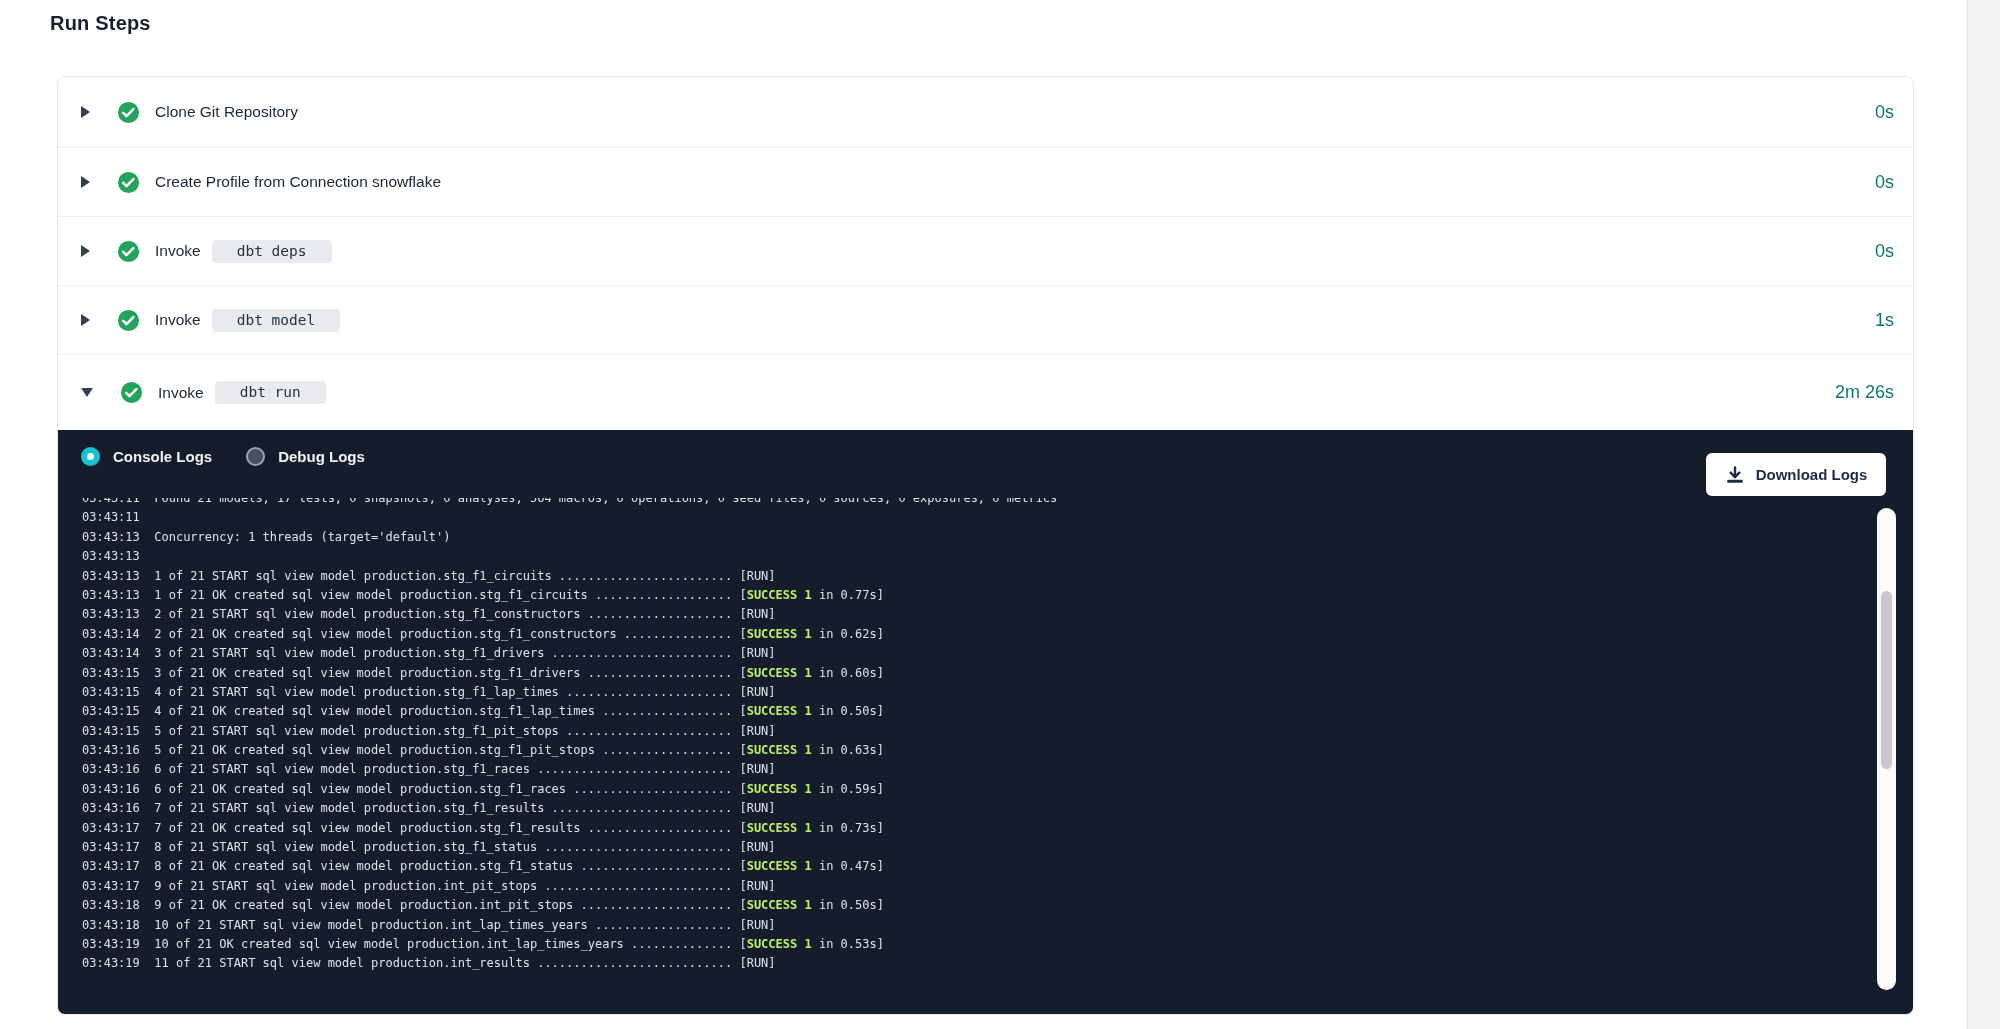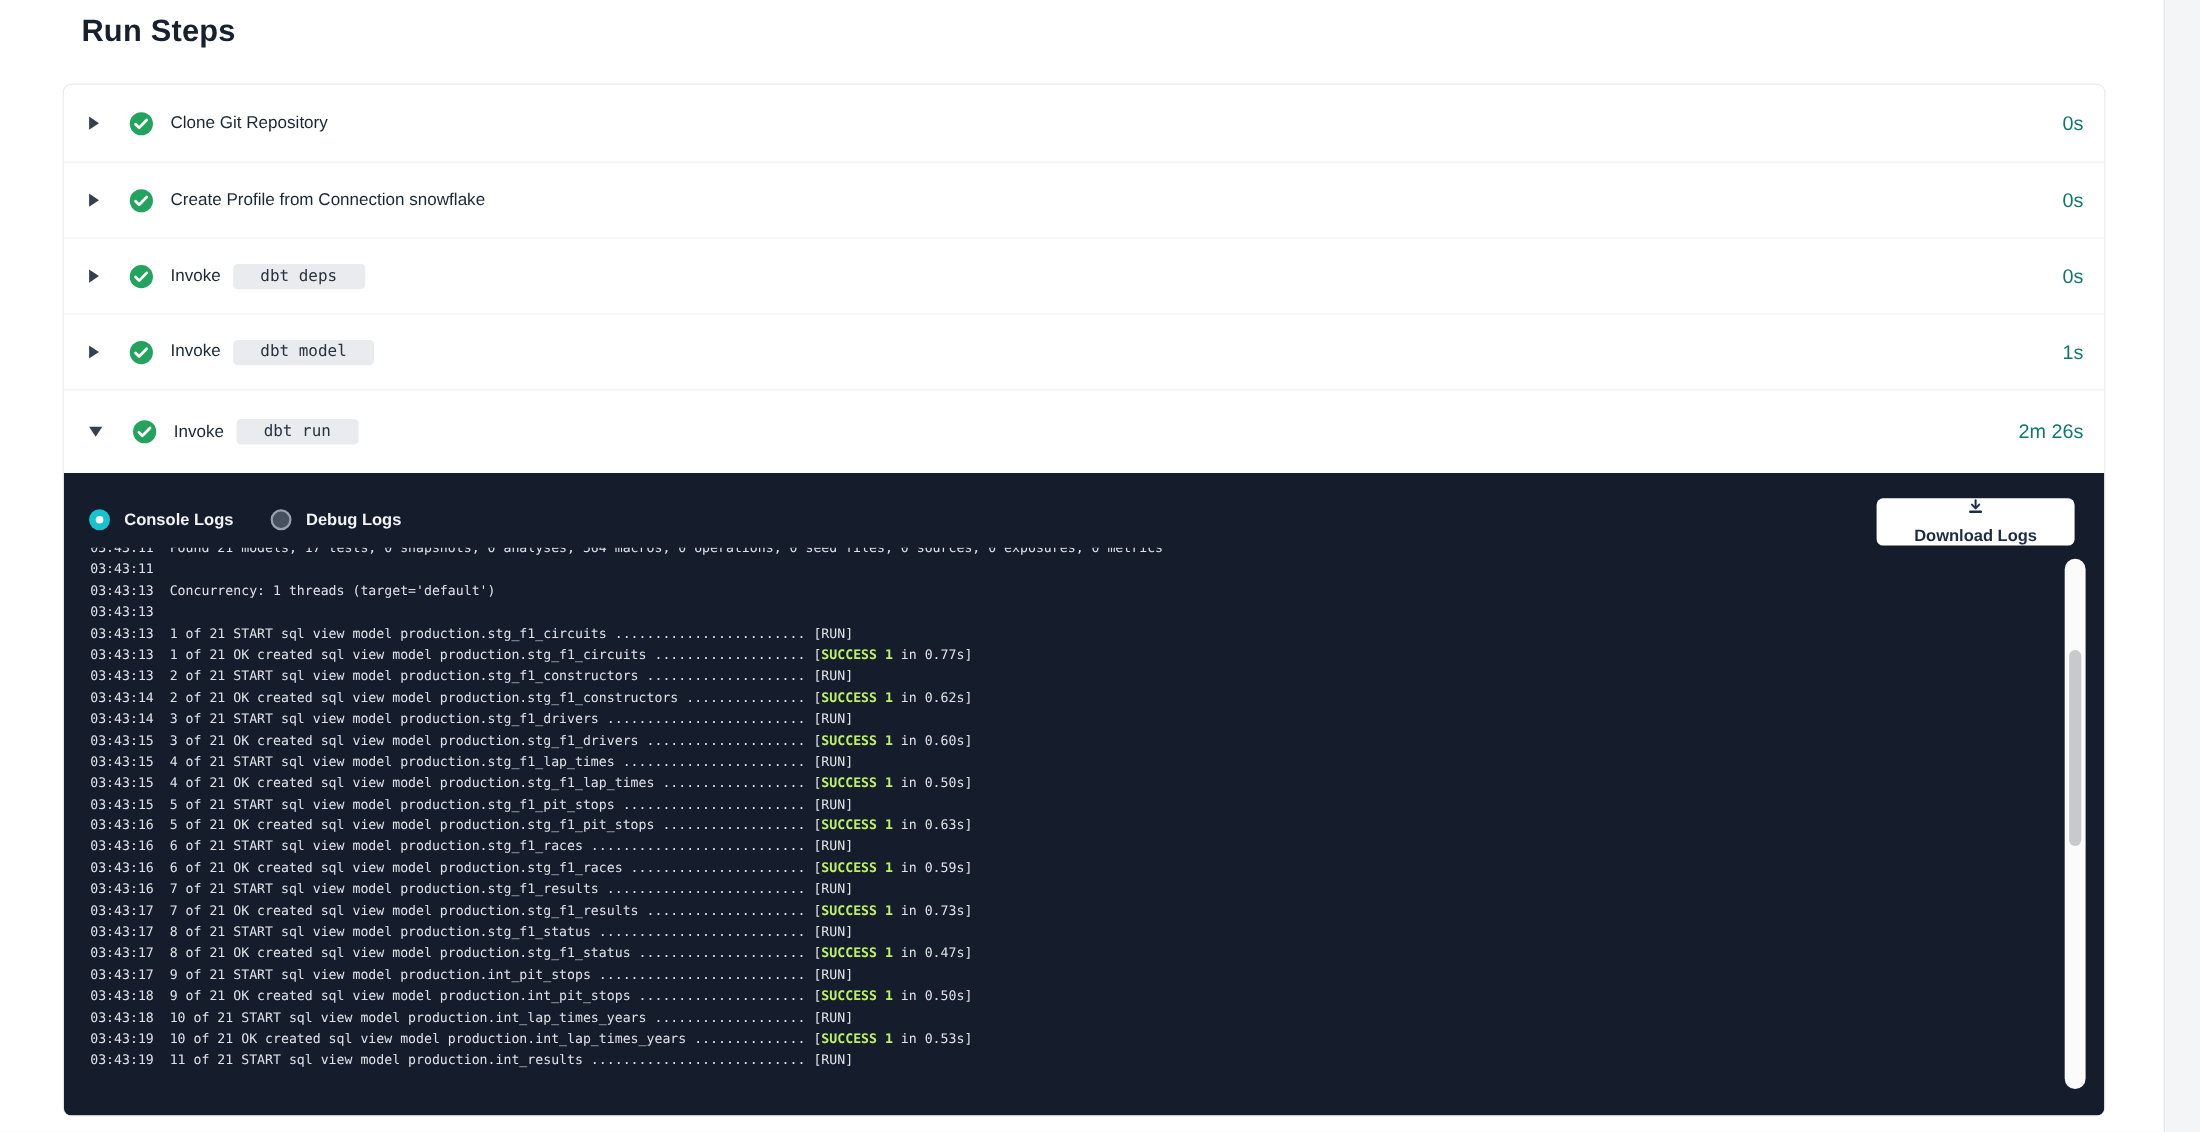--- a/index.html
+++ b/index.html
@@ -3,21 +3,21 @@
 <meta charset="utf-8">
 <style>
   * { margin:0; padding:0; box-sizing:border-box; }
   html,body { width:2000px; height:1029px; background:#ffffff; overflow:hidden;
               font-family:"Liberation Sans", sans-serif; }
   .stage { position:relative; width:2000px; height:1029px; }
 
   .right-strip { position:absolute; left:1967px; top:0; width:33px; height:1029px;
                  background:#f4f5f7; border-left:1px solid #e3e5e9; }
 
-  .page-title { position:absolute; left:74px; top:12px; font-size:28px; font-weight:700;
+  .page-title { position:absolute; left:50px; top:12px; font-size:20px; font-weight:700;
                 color:#16202e; letter-spacing:.2px;text-align:right; }
 
   .steps-card { position:absolute; left:57px; top:76px; width:1857px; height:939px;
                 background:#fff; border:1px solid #e7e9ec; border-radius:8px; overflow:hidden; }
 
   .step-row { height:69px; display:flex; align-items:center; padding-left:23px;
               border-bottom:1px solid #edeff1; background:#fff; cursor:pointer; }
   .step-row:first-child { height:71px; }
   .step-row.expanded { height:75px; border-bottom:none; }
 
@@ -31,33 +31,33 @@
 
   .step-label { font-size:15.5px; font-weight:400; color:#1a2735; }
 
   .cmd-chip { margin-left:11px; background:#e9ebee; border-radius:4px; padding:3px 25px 4px;
               font-family:"DejaVu Sans Mono", monospace; font-size:14.5px; color:#27333f; }
 
   .step-duration { margin-left:auto; padding-right:19px; font-size:18px; color:#0f766e; }
 
   .log-panel { position:relative; width:100%; height:584px; background:#151c2b; }
 
-  .radio-group { position:absolute; left:23px; top:33px; display:flex; align-items:center; }
+  .radio-group { position:absolute; left:23px; top:17px; display:flex; align-items:center; }
   .radio-option { display:flex; align-items:center; margin-right:34px; cursor:pointer; }
   .radio-circle { width:19px; height:19px; border-radius:50%; margin-right:13px; position:relative; }
   .radio-circle.on { background:#17c3cf; }
   .radio-circle.on::after { content:""; position:absolute; left:6px; top:6px; width:7px; height:7px;
                             border-radius:50%; background:#ffffff; }
   .radio-circle.off { background:#46505f; border:2.5px solid #97a1af; }
   .radio-label { font-size:15px; font-weight:700; color:#f2f4f6; }
 
   .download-btn { position:absolute; right:27px; top:23px; height:43px; min-width:180px;
                   background:#ffffff; border:none; border-radius:6px; display:flex;
                   align-items:center; justify-content:center; gap:11px; padding:0 18px;
-                  cursor:pointer;flex-direction:column; }
+                  cursor:pointer; }
   .download-btn span { font-size:15px; font-weight:700; color:#1c2c44; }
 
   .log-viewport { position:absolute; left:24px; top:68px; right:50px; bottom:22px; overflow:hidden; }
   .log-pre { margin-top:-9px; font-family:"DejaVu Sans Mono", monospace; font-size:12px;
              line-height:19.4px; color:#dfe3e8; white-space:pre; }
   .log-line { height:19.4px; }
   .log-line .green { color:#bef264; font-weight:700; }
 
   .log-scrollbar { position:absolute; right:17px; top:78px; width:19px; height:482px;
                    background:#fbfbfc; border-radius:10px; }

